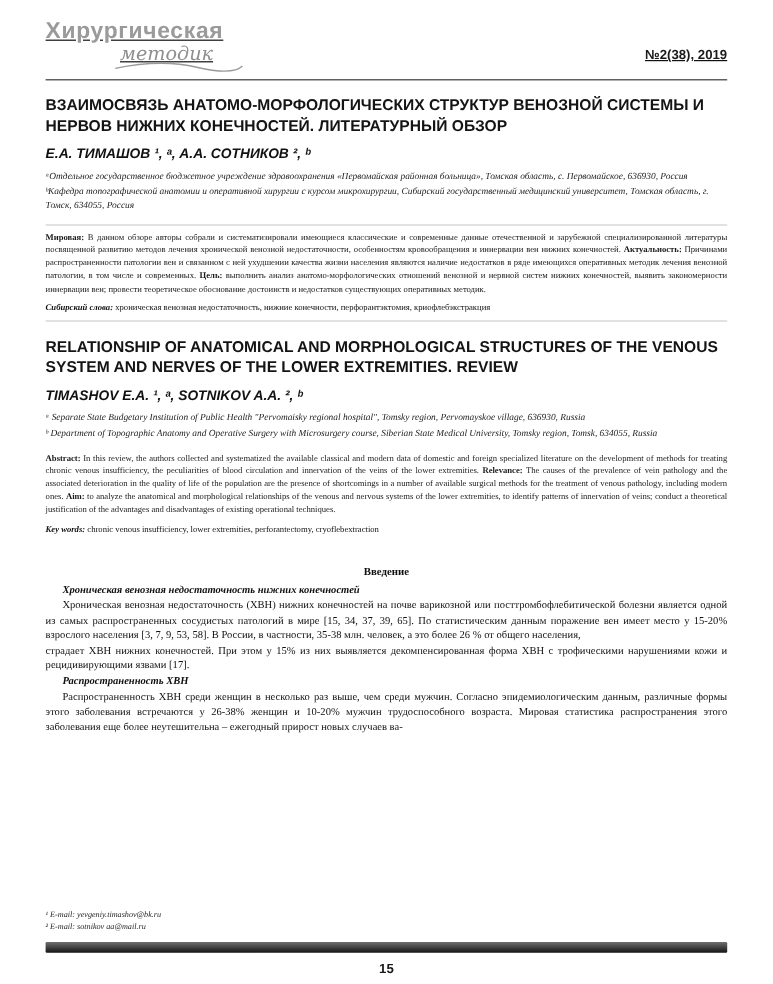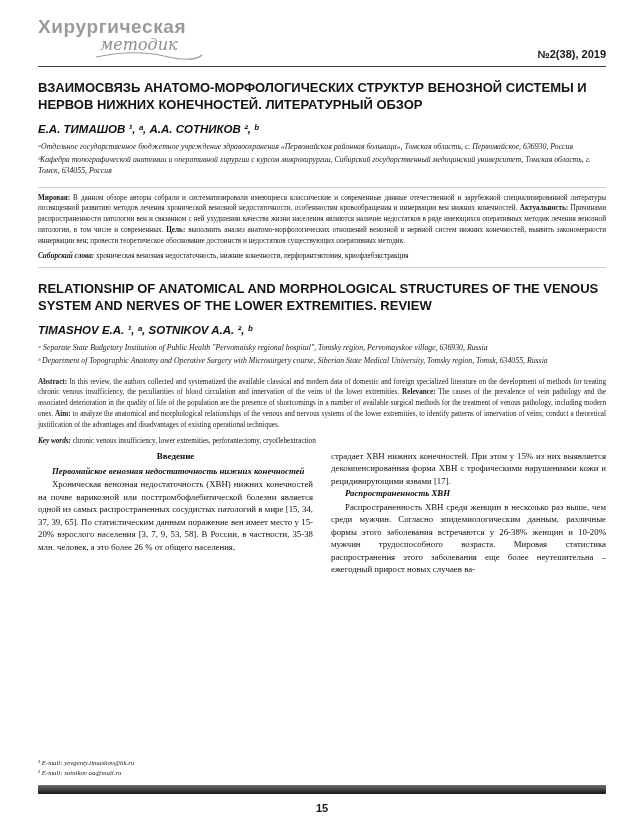--- a/index.html
+++ b/index.html
@@ -3,21 +3,21 @@
 <meta charset="utf-8">
 <style>
   * { margin:0; padding:0; box-sizing:border-box; }
   html,body { background:#ffffff; }
   .page {
     width:644px; height:820px; background:#ffffff; position:relative;
     padding:16px 38px 0 38px; overflow:hidden;
     font-family:"Liberation Serif", serif; color:#111;
   }
   
-  .masthead { display:flex; justify-content:space-between; align-items:flex-end; }
+  .masthead { display:flex; justify-content:space-between; align-items:center;text-decoration:underline; }
   .logo-title {
     font-family:"Liberation Sans", sans-serif; font-weight:bold;
     font-size:19px; letter-spacing:0.6px; color:#9a9a9a;
   }
   .logo-script {
     font-family:"DejaVu Serif", serif; font-style:italic;
     font-size:16px; color:#8f8f8f; margin-left:62px; margin-top:-3px;
   }
   .logo-flourish { margin-left:56px; display:block; margin-top:-2px; }
   .issue {
@@ -44,21 +44,21 @@
   .annotation {
     margin-top:10px; border-top:1px solid #d0d0d0; border-bottom:1px solid #d0d0d0;
     padding:5px 0 5px 0;
   }
   .annotation-en { margin-top:10px; }
   .ann-text { font-size:7.2px; line-height:1.5; text-align:justify; color:#1a1a1a; }
   .ann-text b { font-weight:bold; }
   .keywords { font-size:7.2px; margin-top:5px; line-height:1.45; }
   .keywords .kw-label { font-weight:bold; font-style:italic; }
   
-  .columns { display:flex; gap:18px; margin-top:4px; }
+  .columns { display:flex; margin-top:24px;flex-direction:column; }
   .col { flex:1; font-size:8.8px; line-height:1.42; text-align:justify; color:#101010; }
   .col-heading { text-align:center; font-weight:bold; font-size:9px; margin-bottom:2px; }
   .col-subheading { font-weight:bold; font-style:italic; text-indent:14px; margin-bottom:1px; }
   .body-par { text-indent:14px; }
   .body-par.no-indent { text-indent:0; }
   
   .footnotes { position:absolute; left:38px; bottom:42px; }
   .footnote { font-size:6.8px; font-style:italic; line-height:1.5; color:#222; }
   .footer-bar {
     position:absolute; left:38px; right:38px; bottom:26px; height:9px;
@@ -127,21 +127,21 @@
     </p>
     <div class="keywords">
       <span class="kw-label">Key words:</span>
       <span>chronic venous insufficiency, lower extremities, perforantectomy, cryoflebextraction</span>
     </div>
   </div>
 
   <div class="columns">
     <div class="col">
       <div class="col-heading">Введение</div>
-      <div class="col-subheading">Первомайское венозная недостаточность нижних конечностей</div>
+      <div class="col-subheading">Хроническая венозная недостаточность нижних конечностей</div>
       <p class="body-par">Хроническая венозная недостаточность (ХВН) нижних конечностей на почве варикозной или посттромбофлебитической болезни является одной из самых распространенных сосудистых патологий в мире [15, 34, 37, 39, 65]. По статистическим данным поражение вен имеет место у 15-20% взрослого населения [3, 7, 9, 53, 58]. В России, в частности, 35-38 млн. человек, а это более 26 % от общего населения,</p>
     </div>
     <div class="col">
       <p class="body-par no-indent">страдает ХВН нижних конечностей. При этом у 15% из них выявляется декомпенсированная форма ХВН с трофическими нарушениями кожи и рецидивирующими язвами [17].</p>
       <div class="col-subheading">Распространенность ХВН</div>
       <p class="body-par">Распространенность ХВН среди женщин в несколько раз выше, чем среди мужчин. Согласно эпидемиологическим данным, различные формы этого заболевания встречаются у 26-38% женщин и 10-20% мужчин трудоспособного возраста. Мировая статистика распространения этого заболевания еще более неутешительна – ежегодный прирост новых случаев ва-</p>
     </div>
   </div>
 
   <div class="footnotes">

